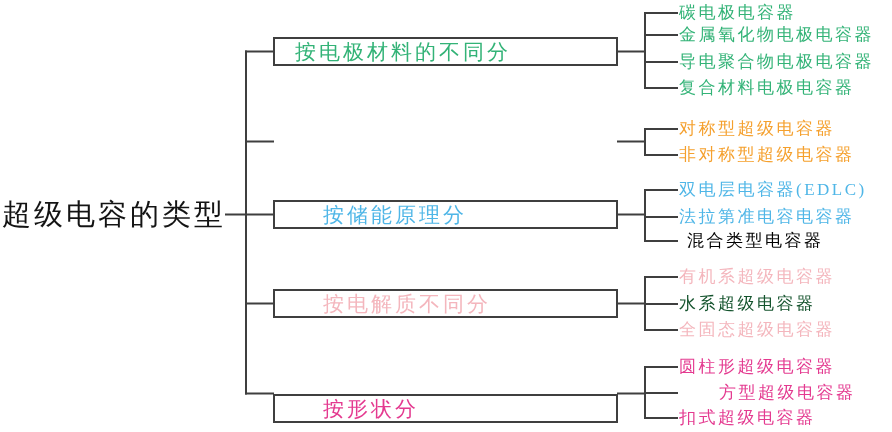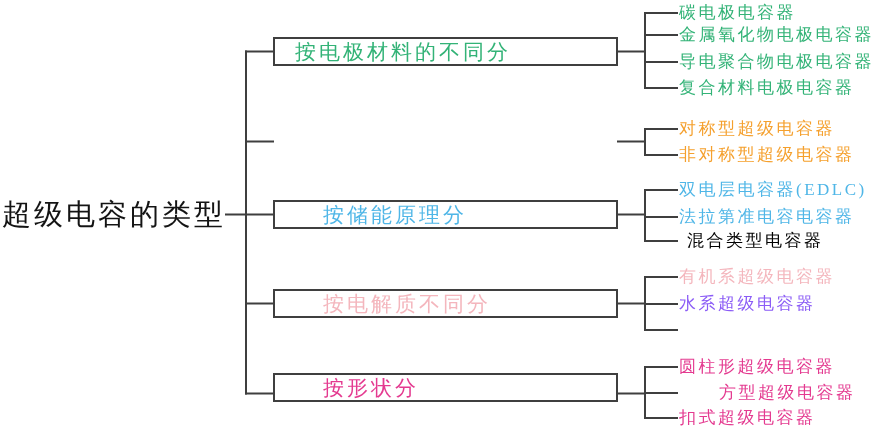--- a/index.html
+++ b/index.html
@@ -45,21 +45,21 @@
     letter-spacing: 3px;
     white-space: nowrap;
     overflow: hidden;
   }
   .pad-sm { padding-left: 20px; }
   .pad-lg { padding-left: 48px; }
   .b1 { top: 37px; }
   .b2 { top: 127px; }
   .b3 { top: 200px; }
   .b4 { top: 289px; align-items: center; }
-  .b5 { top: 373px; }
+  .b5 { top: 394px; }
   .leaf {
     position: absolute;
     left: 679px;
     height: 22px;
     line-height: 22px;
     font-size: 17px;
     letter-spacing: 2.5px;
     white-space: nowrap;
   }
 </style>
@@ -133,19 +133,20 @@
   <div class="leaf" style="top: 77px; color: rgb(51, 179, 119);">复合材料电极电容器</div>
 
   <div class="leaf" style="top: 118px; color: rgb(245, 160, 45);">对称型超级电容器</div>
   <div class="leaf" style="top: 144px; color: rgb(245, 160, 45);">非对称型超级电容器</div>
 
   <div class="leaf" style="top: 179px; color: rgb(79, 182, 231);">双电层电容器(EDLC)</div>
   <div class="leaf" style="top: 206px; color: rgb(79, 182, 231);">法拉第准电容电容器</div>
   <div class="leaf" style="top: 230px; color: #000000; margin-left: 8px;">混合类型电容器</div>
 
   <div class="leaf" style="top: 266px; color: rgb(244, 182, 189);">有机系超级电容器</div>
-  <div class="leaf" style="top: 293px; color: #8b5cf6;">水系超级电容器</div>
+  <div class="leaf" style="top: 293px; color: #14532d;">水系超级电容器</div>
+  <div class="leaf" style="top: 319px; color: rgb(244, 182, 189);">全固态超级电容器</div>
 
   <div class="leaf" style="top: 356px; color: rgb(228, 58, 144);">圆柱形超级电容器</div>
   <div class="leaf" style="top: 382px; color: rgb(228, 58, 144); margin-left: 40px;">方型超级电容器</div>
   <div class="leaf" style="top: 407px; color: rgb(228, 58, 144);">扣式超级电容器</div>
 
 </div>
 
 </body></html>

